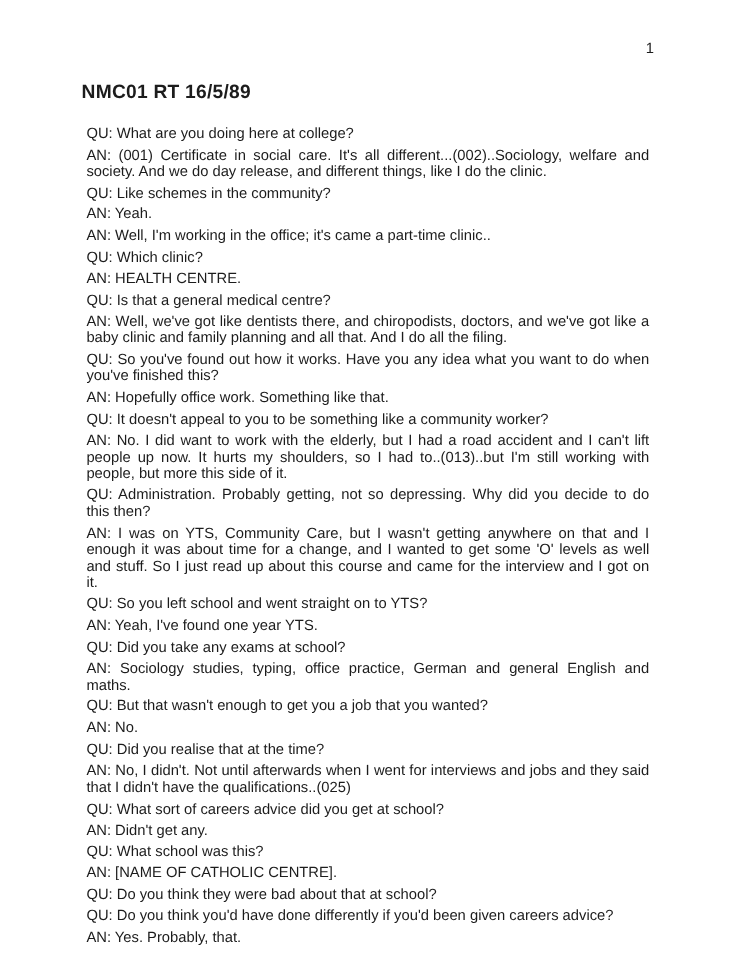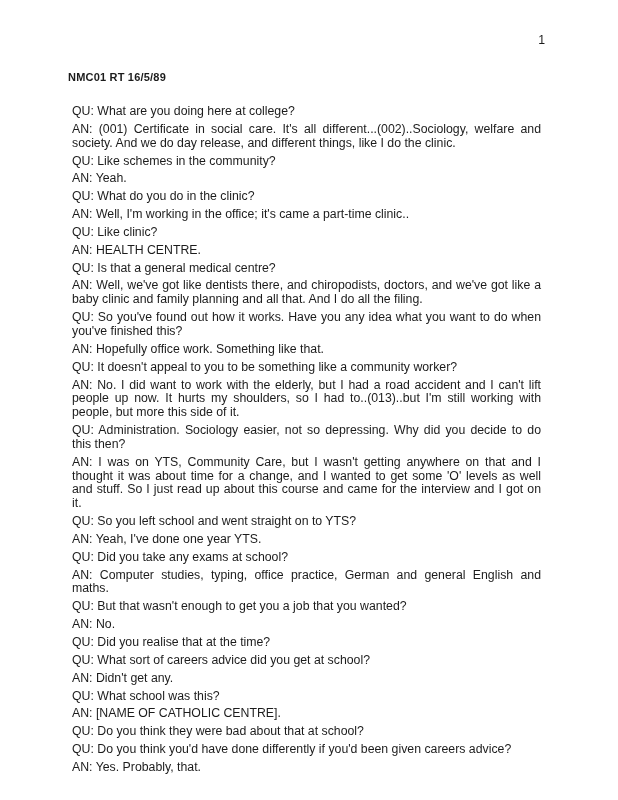--- a/index.html
+++ b/index.html
@@ -23,21 +23,21 @@
     width: 477px;
     text-align: right;
     font-size: 12.3px;
     line-height: 13.85px;
   }
   .doc-header {
     position: absolute;
     top: 71px;
     left: 68px;
     width: 477px;
-    font-size: 11px;
+    font-size: 16px;
     font-weight: 700;
     letter-spacing: 0.2px;
     line-height: 13.85px;
   }
   .transcript {
     position: absolute;
     top: 101px;
     left: 68px;
     width: 477px;
     font-size: 12.3px;
@@ -53,39 +53,39 @@
 <body>
 
 <div class="page">
   <div class="page-number">1</div>
   <div class="doc-header">NMC01 RT 16/5/89</div>
   <div class="transcript">
       <p>QU: What are you doing here at college?</p>
       <p>AN: (001) Certificate in social care. It's all different...(002)..Sociology, welfare and society. And we do day release, and different things, like I do the clinic.</p>
       <p>QU: Like schemes in the community?</p>
       <p>AN: Yeah.</p>
-      <p>QU: What do you do in the clinic?</p>
       <p>AN: Well, I'm working in the office; it's came a part-time clinic..</p>
-      <p>QU: Like clinic?</p>
+      <p>QU: Which clinic?</p>
       <p>AN: HEALTH CENTRE.</p>
       <p>QU: Is that a general medical centre?</p>
       <p>AN: Well, we've got like dentists there, and chiropodists, doctors, and we've got like a baby clinic and family planning and all that. And I do all the filing.</p>
       <p>QU: So you've found out how it works. Have you any idea what you want to do when you've finished this?</p>
       <p>AN: Hopefully office work. Something like that.</p>
       <p>QU: It doesn't appeal to you to be something like a community worker?</p>
       <p>AN: No. I did want to work with the elderly, but I had a road accident and I can't lift people up now. It hurts my shoulders, so I had to..(013)..but I'm still working with people, but more this side of it.</p>
-      <p>QU: Administration. Sociology easier, not so depressing. Why did you decide to do this then?</p>
-      <p>AN: I was on YTS, Community Care, but I wasn't getting anywhere on that and I thought it was about time for a change, and I wanted to get some 'O' levels as well and stuff. So I just read up about this course and came for the interview and I got on it.</p>
+      <p>QU: Administration. Probably getting, not so depressing. Why did you decide to do this then?</p>
+      <p>AN: I was on YTS, Community Care, but I wasn't getting anywhere on that and I enough it was about time for a change, and I wanted to get some 'O' levels as well and stuff. So I just read up about this course and came for the interview and I got on it.</p>
       <p>QU: So you left school and went straight on to YTS?</p>
-      <p>AN: Yeah, I've done one year YTS.</p>
+      <p>AN: Yeah, I've found one year YTS.</p>
       <p>QU: Did you take any exams at school?</p>
-      <p>AN: Computer studies, typing, office practice, German and general English and maths.</p>
+      <p>AN: Sociology studies, typing, office practice, German and general English and maths.</p>
       <p>QU: But that wasn't enough to get you a job that you wanted?</p>
       <p>AN: No.</p>
       <p>QU: Did you realise that at the time?</p>
+      <p>AN: No, I didn't. Not until afterwards when I went for interviews and jobs and they said that I didn't have the qualifications..(025)</p>
       <p>QU: What sort of careers advice did you get at school?</p>
       <p>AN: Didn't get any.</p>
       <p>QU: What school was this?</p>
       <p>AN: [NAME OF CATHOLIC CENTRE].</p>
       <p>QU: Do you think they were bad about that at school?</p>
       <p>QU: Do you think you'd have done differently if you'd been given careers advice?</p>
       <p>AN: Yes. Probably, that.</p>
     </div>
 </div>
 

